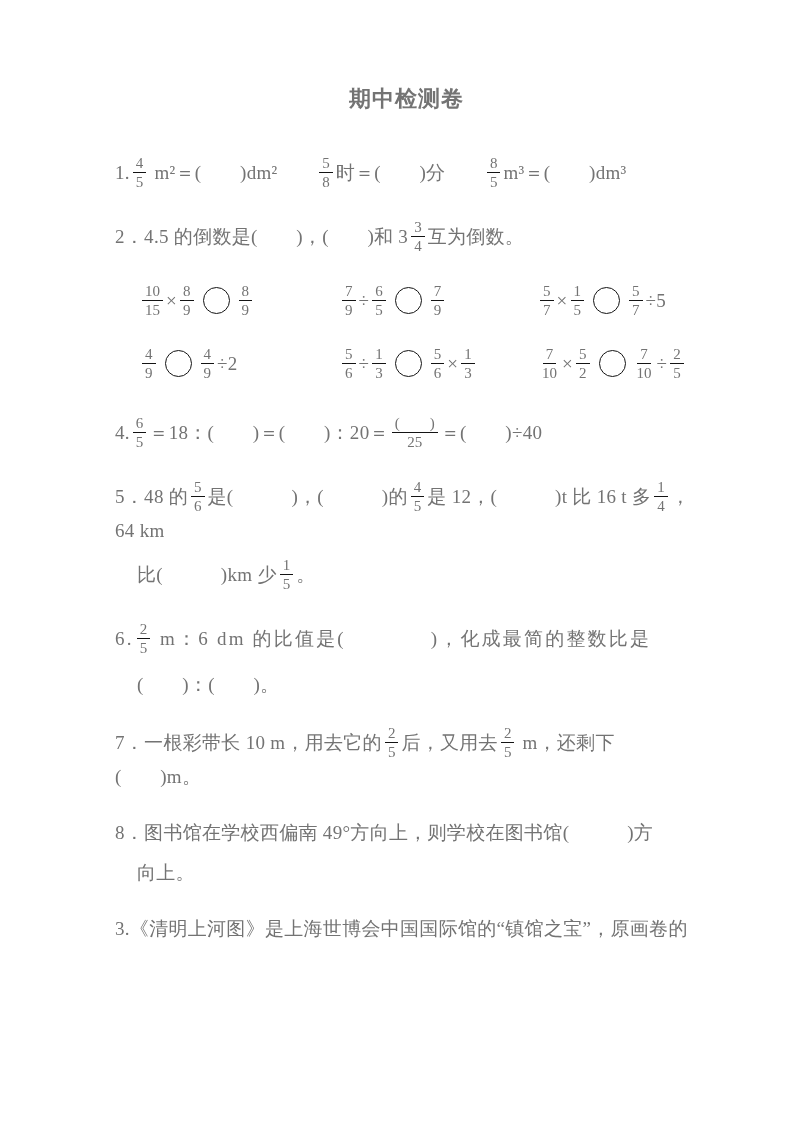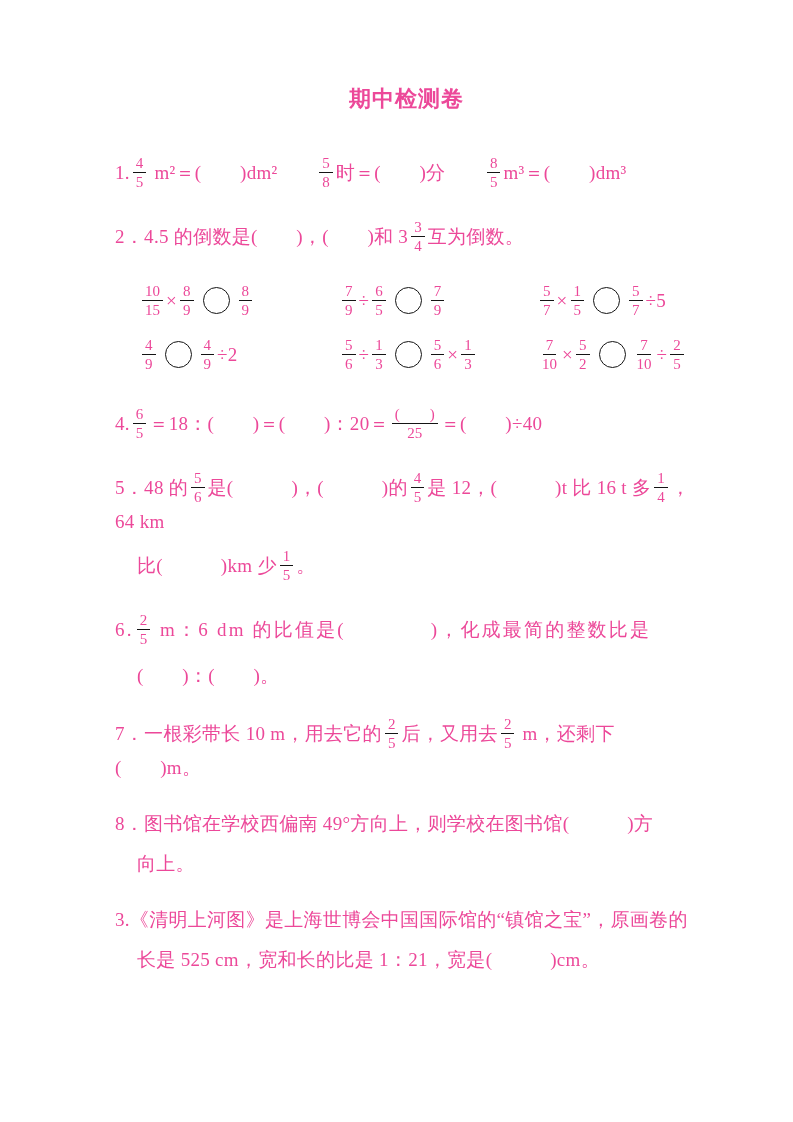--- a/index.html
+++ b/index.html
@@ -2,21 +2,21 @@
 <html><head>
 <meta charset="utf-8">
 <style>
   html,body{margin:0;padding:0;background:#ffffff;}
   body{width:793px;height:1122px;overflow:hidden;}
   .sheet{
     box-sizing:border-box;
     width:100%;height:100%;
     padding:84px 95px 0 115px;
     font-family:"Liberation Serif","DejaVu Serif",serif;
-    font-size:19px;color:#ec4899;
+    font-size:19px;color:#737373;
     letter-spacing:0.3px;
   }
   .title{
     text-align:center;font-weight:700;font-size:22px;
     letter-spacing:1px;margin-bottom:42px;
   }
   .mline{margin-bottom:27px;line-height:1.5;}
   .tight{margin-bottom:12px;}
   .cont{margin-left:22px;}
   .spread{letter-spacing:2.2px;}
@@ -27,21 +27,21 @@
   }
   .fn{border-bottom:1.4px solid #141414;padding:0 3px;}
   .fd{padding:0 2px;}
   .circ{
     display:inline-block;width:25px;height:25px;
     border:1.3px solid #141414;border-radius:50%;
     vertical-align:middle;margin:0 6px;position:relative;top:-2px;
   }
   .cmp-grid{
     display:grid;grid-template-columns:200px 198px auto;
-    row-gap:17px;margin:2px 0 32px 24px;
+    row-gap:26px;margin:2px 0 32px 24px;
   }
   .cmp-cell{line-height:1.2;white-space:nowrap;}
 </style>
 </head>
 <body>
 
 <div class="sheet">
 
   <div class="title">期中检测卷</div>
 
@@ -163,15 +163,14 @@
         <span class="fd">5</span>
       </span>后，又用去<span class="frac">
         <span class="fn">2</span>
         <span class="fd">5</span>
       </span> m，还剩下(　　)m。</div>
 
   <div class="mline tight">8．图书馆在学校西偏南 49°方向上，则学校在图书馆(　　　)方</div>
   <div class="mline cont">向上。</div>
 
   <div class="mline tight">3.《清明上河图》是上海世博会中国国际馆的“镇馆之宝”，原画卷的</div>
-  <div class="mline cont">长是 525 cm，宽和长的比是 1：21，宽是(　　　)cm。</div>
 
 </div>
 
 </body></html>

